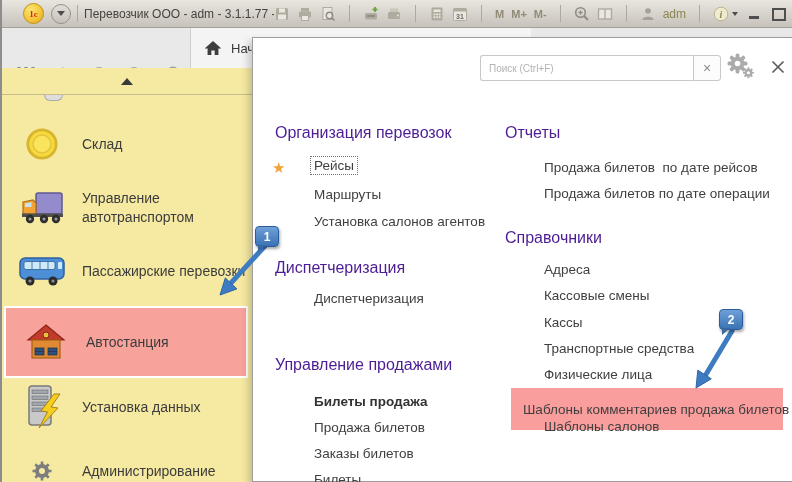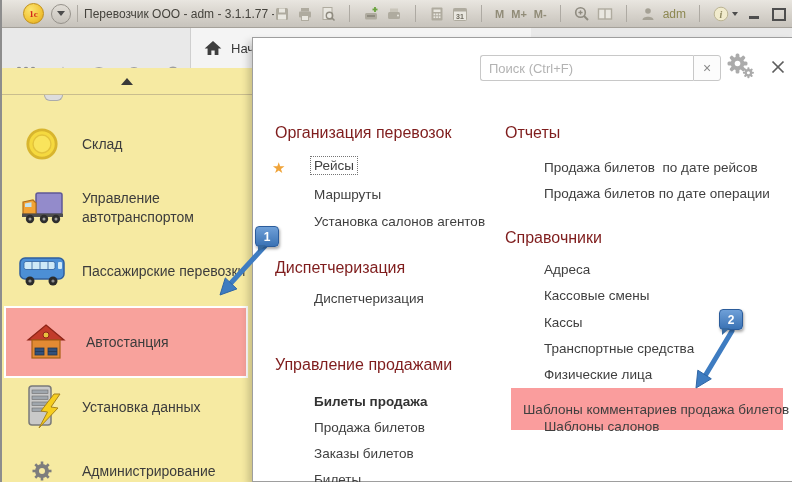--- a/index.html
+++ b/index.html
@@ -44,27 +44,27 @@
     background:#DDDDDD;border:1px solid #ABABAB;border-top:none;}
   .sb-item{position:absolute;left:0;width:246px;display:flex;align-items:center;cursor:pointer;}
   .sb-ic{width:48px;margin-left:16px;display:flex;justify-content:center;align-items:center;flex:0 0 auto;}
   .sb-label{margin-left:16px;font-size:14px;color:#3C3C3C;line-height:19px;}
   .sb-item.selected{left:2px;width:240px;background:#F8A29C;border:2px solid #FFFFFF;}
   
   .panel{position:absolute;left:250px;top:37px;width:542px;height:445px;background:#FFFFFF;
     border:1px solid #9E9E9E;box-sizing:border-box;box-shadow:-4px 4px 7px rgba(0,0,0,0.18);}
   .searchgrp{position:absolute;left:227px;top:17px;width:241px;height:26px;display:flex;}
   .searchgrp input{flex:1;border:1px solid #C8C8C8;border-right:none;border-radius:3px 0 0 3px;
-    padding:0 8px;font-size:13px;color:#444;outline:none;font-family:"Liberation Sans",sans-serif;box-sizing:border-box;}
+    padding:0 8px;font-size:10px;color:#444;outline:none;font-family:"Liberation Sans",sans-serif;box-sizing:border-box;}
   .searchgrp input::placeholder{color:#B3B3B3;}
   .clear-btn{width:26px;border:1px solid #C8C8C8;border-radius:0 3px 3px 0;background:#FCFCFC;
     color:#8A8A8A;font-size:14px;display:flex;align-items:center;justify-content:center;cursor:pointer;}
   .gearsbtn{position:absolute;left:471px;top:15px;width:32px;height:30px;cursor:pointer;}
   .closebtn{position:absolute;left:517px;top:21px;width:16px;height:16px;cursor:pointer;}
-  .mh{position:absolute;font-size:16px;color:#7f1d1d;white-space:pre;}
+  .mh{position:absolute;font-size:16px;color:#4c1d95;white-space:pre;}
   .ml{position:absolute;font-size:13.5px;color:#3F3F3F;white-space:pre;cursor:pointer;margin-left:21px;}
   .ml.bold{font-weight:bold;color:#333;}
   .star{position:absolute;left:19px;top:122px;color:#F0A43A;font-size:15px;line-height:15px;cursor:pointer;}
   .focusbox{outline:1px dotted #757575;padding:1px 3px;}
   .pinkbar{position:absolute;left:258px;top:350px;width:272px;height:42px;background:#FA9D9D;
     display:flex;align-items:center;cursor:pointer;}
   .pinkbar span{font-size:13.5px;color:#3F3F3F;margin-left:12px;white-space:pre;}
   
   .arrows{position:absolute;left:0;top:0;width:792px;height:482px;pointer-events:none;z-index:14;}
   .callout{position:absolute;width:24px;height:21px;z-index:15;border-radius:4px;

